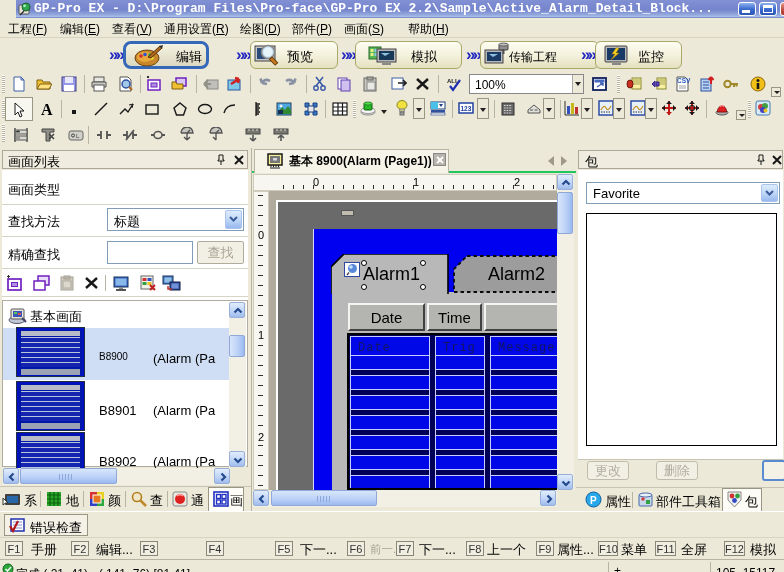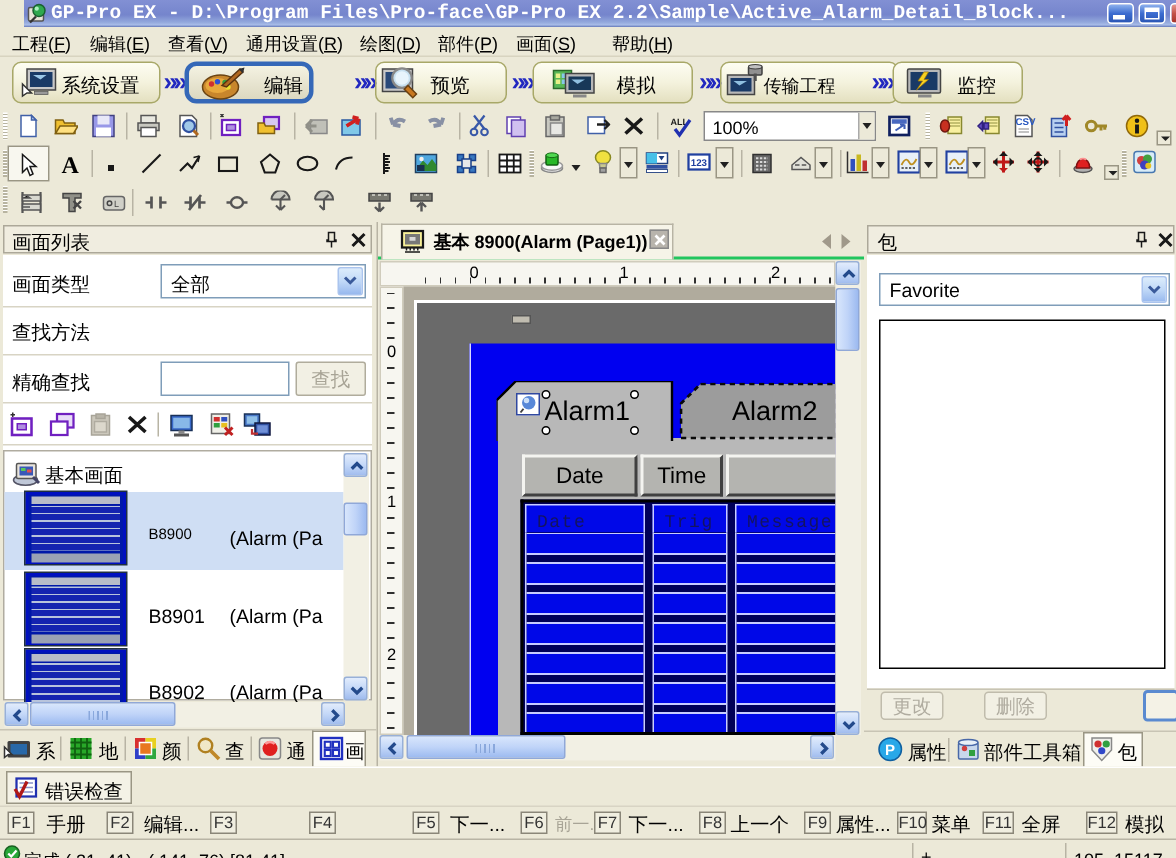--- a/index.html
+++ b/index.html
@@ -73,30 +73,20 @@
   <span style="left:8px">工程(<u>F</u>)</span>
   <span style="left:60px">编辑(<u>E</u>)</span>
   <span style="left:112px">查看(<u>V</u>)</span>
   <span style="left:164px">通用设置(<u>R</u>)</span>
   <span style="left:240px">绘图(<u>D</u>)</span>
   <span style="left:292px">部件(<u>P</u>)</span>
   <span style="left:344px">画面(<u>S</u>)</span>
   <span style="left:408px">帮助(<u>H</u>)</span>
 </div>
 <div id="workflow">
-  <div class="wfbtn" style="left:8px;width:99px">
-    <svg class="abs" style="left:4px;top:2px" width="26" height="22" viewBox="0 0 26 22">
-      <rect x="5" y="2" width="19" height="14" fill="#c8c8c8" stroke="#444"></rect>
-      <rect x="7" y="4" width="15" height="10" fill="#1a3a66"></rect>
-      <path d="M9 6 L18 6 L14 9 Z" fill="#9cc8e8"></path>
-      <rect x="10" y="17" width="9" height="2" fill="#999" stroke="#555" stroke-width=".5"></rect>
-      <path d="M2 20 L2 12 L8 18 L5 18 Z" fill="#fff" stroke="#333" stroke-width="1"></path>
-    </svg>
-    <div class="wftxt" style="left:32px">系统设置</div>
-  </div>
   <div class="wfarr" style="left:109px">»»</div>
   <div class="wfbtn sel" style="left:123px;width:86px">
     <svg class="abs" style="left:8px;top:0" width="30" height="23" viewBox="0 0 30 23">
       <ellipse cx="13" cy="14" rx="12" ry="8" fill="#c8862c" stroke="#6b4413"></ellipse>
       <ellipse cx="11" cy="13" rx="8" ry="5" fill="#e8a83c"></ellipse>
       <circle cx="7" cy="12" r="1.8" fill="#d03030"></circle>
         <circle cx="11" cy="10.5" r="1.8" fill="#3050d0"></circle>
       <circle cx="16" cy="11" r="1.8" fill="#30a040"></circle>
         <circle cx="18" cy="14" r="1.8" fill="#e8e030"></circle>
       <path d="M14 13 L26 2 L28 4 L17 14 Z" fill="#b06820" stroke="#5a3410"></path>
@@ -477,30 +467,30 @@
   <div class="abs" style="left:5px;top:2px;font-size:13px">画面列表</div>
   <svg class="abs" style="left:212px;top:3px" width="12" height="12" viewBox="0 0 12 12">
         <path d="M4 1 L8 1 L8 6 L9 6 L9 7 L3 7 L3 6 L4 6 Z M6 7 L6 11" stroke="#181818" fill="#ece9d8"></path>
       </svg>
   <svg class="abs" style="left:230px;top:3px" width="12" height="12" viewBox="0 0 12 12">
         <path d="M2 2 L10 10 M10 2 L2 10" stroke="#181818" stroke-width="2"></path>
       </svg>
  </div>
  <div class="abs" style="left:2px;top:22px;width:246px;height:150px;background:#fff"></div>
  <div class="abs" style="left:8px;top:33px;font-size:13px">画面类型</div>
- <div class="xpdd" style="left:107px;top:28px;width:137px;height:23px">
-   <div class="abs" style="left:6px;top:4px;font-size:13px">全部</div>
+ <div class="abs" style="left:2px;top:56px;width:246px;height:1px;background:#d8d4c4"></div>
+ <div class="abs" style="left:8px;top:65px;font-size:13px">查找方法</div>
+ <div class="xpdd" style="left:107px;top:60px;width:137px;height:23px">
+   <div class="abs" style="left:6px;top:4px;font-size:13px">标题</div>
    <div class="xpddbtn">
         <svg class="chev" width="9" height="6" viewBox="0 0 9 6">
           <path d="M1 1 L4.5 4.5 L8 1" stroke="#3a5a9a" stroke-width="2" fill="none"></path>
         </svg>
       </div>
  </div>
- <div class="abs" style="left:2px;top:56px;width:246px;height:1px;background:#d8d4c4"></div>
- <div class="abs" style="left:8px;top:65px;font-size:13px">查找方法</div>
  <div class="abs" style="left:2px;top:88px;width:246px;height:1px;background:#d8d4c4"></div>
  <div class="abs" style="left:8px;top:98px;font-size:13px">精确查找</div>
  <div class="xpdd" style="left:107px;top:93px;width:86px;height:23px"></div>
  <div class="abs" style="left:197px;top:93px;width:47px;height:23px;background:#f2f0e4;border:1px solid #b0ac9c;border-radius:2px;color:#a8a496;font-size:13px;text-align:center;line-height:21px">查找</div>
  <div class="abs" style="left:2px;top:120px;width:246px;height:1px;background:#d8d4c4"></div>
  <svg class="abs" style="left:6px;top:126px" width="18" height="18" viewBox="0 0 18 18">
       <rect x="2" y="5" width="13" height="11" fill="#fff" stroke="#7020c0" stroke-width="1.7"></rect>
       <rect x="5.5" y="8.5" width="6" height="4" fill="#b090e0" stroke="#7020c0"></rect>
       <path d="M1 2.5 L4 2.5 M2.5 1 L2.5 4" stroke="#303030"></path>
     </svg>

